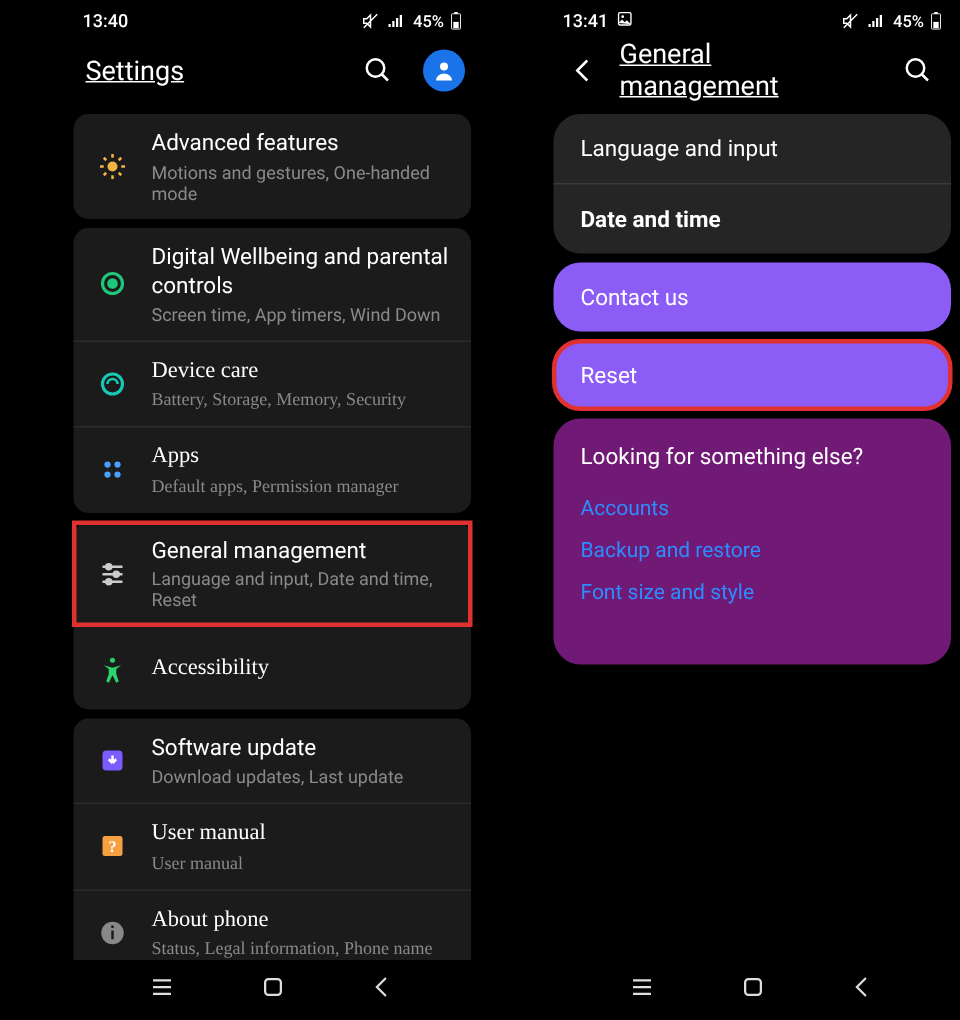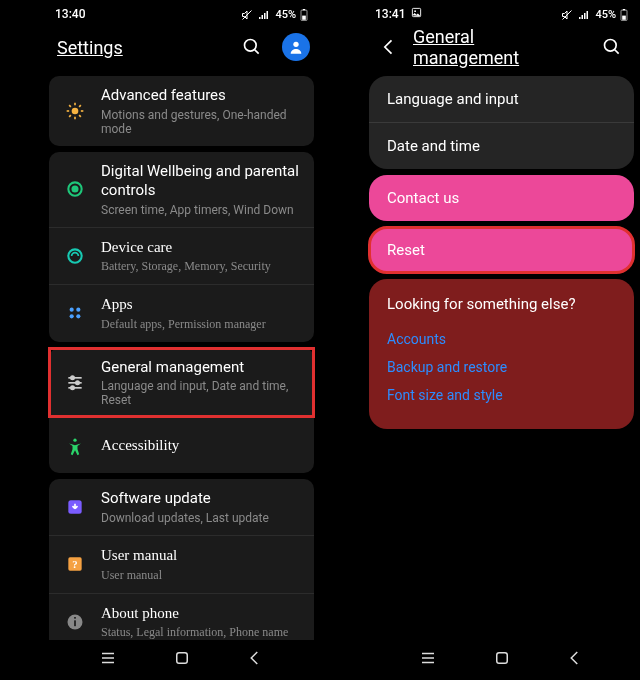--- a/index.html
+++ b/index.html
@@ -23,21 +23,21 @@
   .statusbar {
     height: 24px;
     padding: 4px 12px 0 12px;
     display: flex;
     align-items: center;
     justify-content: space-between;
     color: #fff;
     font-size: 12px;
     font-weight: 500;
   }
-  .status-right { display:flex; align-items:flex-end; gap:4px; font-size:11px; }
+  .status-right { display:flex; align-items:flex-start; gap:4px; font-size:11px; }
   .status-right svg { fill:#fff; }
   .appbar {
     height: 46px;
     display: flex;
     align-items: center;
     padding: 0 10px 0 14px;
     gap: 12px;
   }
   .appbar .title { color:#fff; font-size:18px; flex:1;text-decoration:underline; }
   .icon-btn { width:36px; height:36px; display:flex; align-items:center; justify-content:center; border-radius:18px; }
@@ -56,35 +56,35 @@
     min-height:56px;
   }
   .row + .row { border-top:1px solid #2c2c2c;font-family:Liberation Serif, serif; }
   .row .icon { width:24px; display:flex; justify-content:center; align-items:center; flex-shrink: 0; }
   .row .text { flex:1; min-width: 0; }
   .row .t1 { color:#fff; font-size:15px; line-height:1.3; }
   .row .t2 { color:#8a8a8a; font-size:12px; margin-top:2px; }
   .highlight { outline:3px solid #e03030; outline-offset:-2px; }
   
   .simple-row {
-    background:#ec4899;
+    background:#8b5cf6;
     color:#fff;
     font-size:15px;
     padding:14px 18px;
     border-radius:18px;
     margin-top:6px;
   }
   .simple-group { background:#252525; border-radius:18px; margin-top:6px; }
   .simple-group .sr { padding:14px 18px; color:#fff; font-size:15px; }
-  .simple-group .sr + .sr { border-top:1px solid #3a3a3a; }
+  .simple-group .sr + .sr { border-top:1px solid #3a3a3a;font-weight:bold; }
   .suggest {
-    background:#7f1d1d;
+    background:#701a75;
     border-radius:18px;
     margin-top:6px;
-    padding:16px 18px 20px 18px;
+    padding:16px 18px 34px 18px;
   }
   .suggest .hdr { color:#fff; font-size:15px; margin-bottom:12px; }
   .suggest .lnk { color:#2d8cff; font-size:14px; padding:6px 0; }
   .navbar {
     height:40px;
     display:flex;
     align-items:center;
     justify-content:space-evenly;
     padding-bottom:4px;
   }

